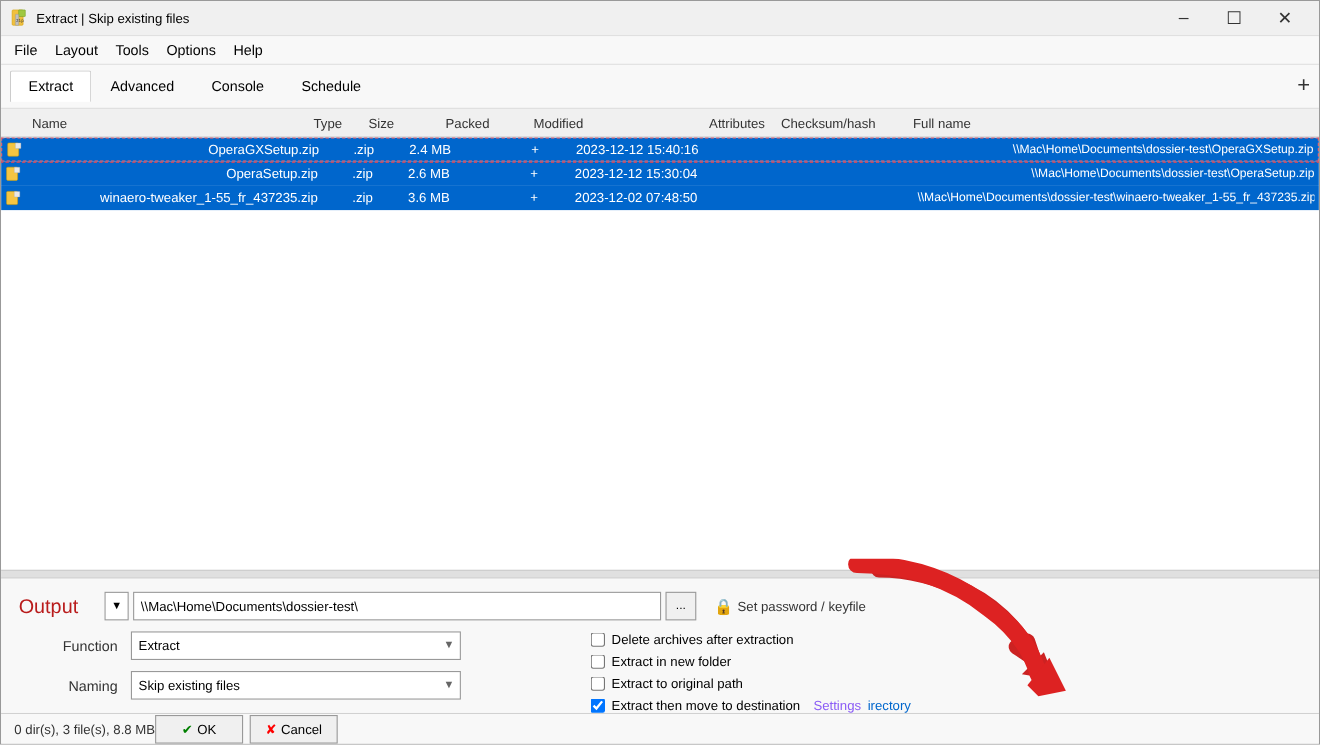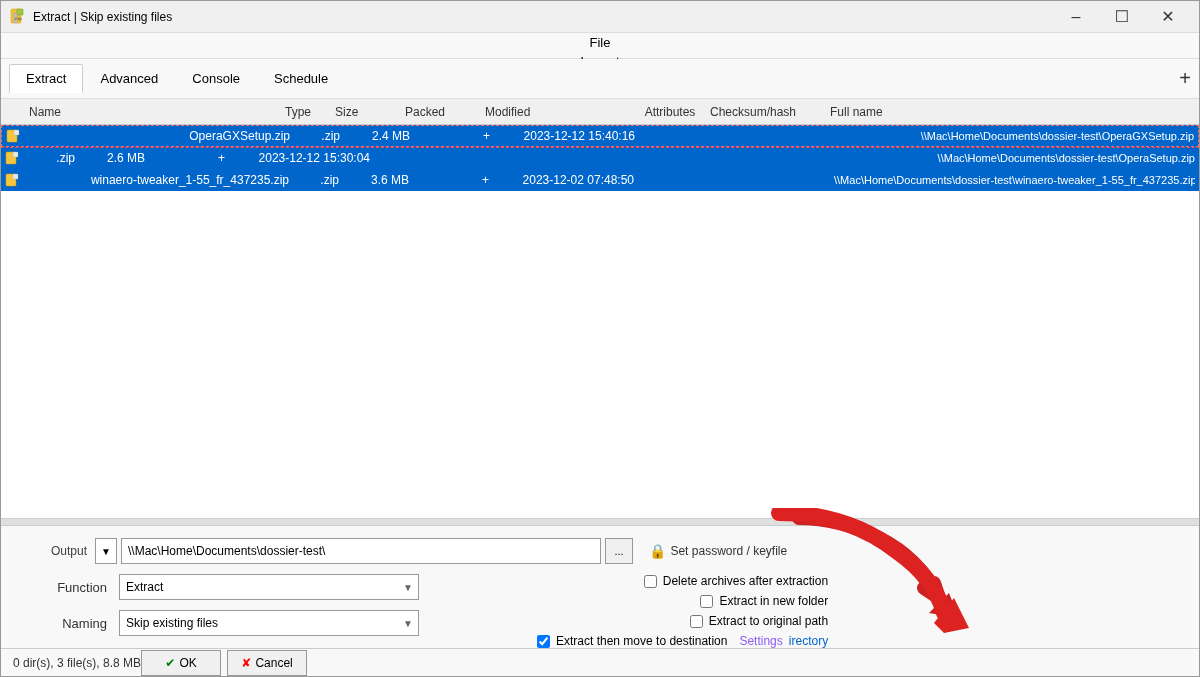--- a/index.html
+++ b/index.html
@@ -7,21 +7,21 @@
 
     .window { width: 1200px; height: 677px; background: #ffffff; border: 1px solid #999; display: flex; flex-direction: column; }
 
     .title-bar { background: #f0f0f0; height: 32px; display: flex; align-items: center; padding: 0 8px; border-bottom: 1px solid #ddd; user-select: none; }
     .title-bar-icon { width: 18px; height: 18px; margin-right: 6px; }
     .title-bar-icon svg { width: 18px; height: 18px; }
     .title-bar-title { flex: 1; font-size: 12px; color: #000; }
     .title-bar-controls { display: flex; gap: 0; }
     .title-btn { width: 46px; height: 32px; border: none; background: transparent; cursor: pointer; display: flex; align-items: center; justify-content: center; font-size: 16px; color: #333; }
 
-    .menu-bar { height: 26px; display: flex; align-items: center; padding: 0 4px; border-bottom: 1px solid #ddd; background: #f8f8f8; flex-direction: column; }
+    .menu-bar { height: 26px; display: flex; align-items: center; padding: 0 4px; border-bottom: 1px solid #ddd; background: #f8f8f8; }
     .menu-item { padding: 2px 8px; cursor: pointer; font-size: 13px; border-radius: 2px; }
 
     .toolbar { height: 40px; display: flex; align-items: center; padding: 0 8px; border-bottom: 1px solid #ddd; background: #f8f8f8; position: relative; }
     .tab { padding: 6px 16px; border: 1px solid transparent; cursor: pointer; font-size: 13px; background: transparent; border-radius: 2px 2px 0 0; }
     .tab.active { background: #ffffff; border-color: #ccc #ccc #fff #ccc; font-weight: normal; }
     .toolbar-plus { position: absolute; right: 8px; font-size: 20px; cursor: pointer; color: #333; font-weight: 300; }
 
     .columns-header { display: flex; align-items: center; padding: 2px 4px; background: #f0f0f0; border-bottom: 1px solid #ccc; height: 26px; font-size: 12px; color: #333; }
     .col-name { width: 280px; padding-left: 24px; }
     .col-type { width: 50px; }
@@ -39,29 +39,29 @@
     .file-icon { width: 16px; height: 16px; margin-right: 4px; flex-shrink: 0; }
 
     .divider { height: 8px; background: #e0e0e0; border-top: 1px solid #ccc; border-bottom: 1px solid #ccc; }
     .form-row { display: flex; align-items: center; margin-bottom: 10px; }
     .form-label { width: 90px; text-align: right; margin-right: 12px; font-size: 13px; color: #333; }
     .form-select { height: 26px; border: 1px solid #999; padding: 2px 6px; font-size: 12px; background: white; width: 300px; appearance: none; -webkit-appearance: none; cursor: pointer; }
     .select-wrapper { position: relative; width: 300px; }
     .select-arrow { position: absolute; right: 6px; top: 50%; transform: translateY(-50%); pointer-events: none; font-size: 10px; color: #666; }
 
     .output-row { display: flex; align-items: center; margin-bottom: 10px; }
-    .output-label { width: 70px; text-align: right; margin-right: 8px; font-size: 12px; color: #404040; }
+    .output-label { width: 70px; text-align: left; margin-right: 8px; font-size: 18px; color: #b91c1c; }
     .output-dropdown-btn { width: 22px; height: 26px; border: 1px solid #999; background: white; cursor: pointer; display: flex; align-items: center; justify-content: center; margin-right: 4px; font-size: 10px; }
     .output-path { flex: 1; max-width: 480px; height: 26px; border: 1px solid #999; padding: 2px 6px; font-size: 12px; background: white; }
     .browse-btn { width: 28px; height: 26px; border: 1px solid #999; background: #f0f0f0; cursor: pointer; display: flex; align-items: center; justify-content: center; margin-left: 4px; font-size: 11px; }
     .password-btn { display: flex; align-items: center; gap: 4px; margin-left: 16px; cursor: pointer; font-size: 12px; color: #333; }
     .lock-icon { font-size: 14px; }
 
     .checkboxes-col { display: flex; flex-direction: column; gap: 6px; margin-left: 32px; }
-    .checkbox-row { display: flex; align-items: center; gap: 6px; font-size: 12px; justify-content: flex-end; }
+    .checkbox-row { display: flex; align-items: center; gap: 6px; font-size: 12px; }
     .checkbox-row input[type="checkbox"] { width: 13px; height: 13px; cursor: pointer; }
 
     .settings-link { color: #8b5cf6; text-decoration: none; cursor: pointer; font-size: 12px; }
 
     .status-bar { height: 28px; display: flex; align-items: center; justify-content: flex-start; padding: 0 12px; border-top: 1px solid #ccc; background: #f8f8f8; }
     .status-text { font-size: 12px; color: #333; }
     .action-btns { display: flex; gap: 6px; }
     .ok-btn { height: 26px; min-width: 80px; border: 1px solid #999; background: #f0f0f0; cursor: pointer; display: flex; align-items: center; justify-content: center; gap: 4px; font-size: 12px; padding: 0 12px; }
     .cancel-btn { height: 26px; min-width: 80px; border: 1px solid #999; background: #f0f0f0; cursor: pointer; display: flex; align-items: center; justify-content: center; gap: 4px; font-size: 12px; padding: 0 12px; }
 
@@ -135,20 +135,21 @@
       <div class="col-fullname" style="font-size:11px; overflow:hidden; white-space:nowrap;">\\Mac\Home\Documents\dossier-test\OperaGXSetup.zip</div>
     </div>
 
     <div class="file-row selected">
       <span class="file-icon">
         <svg width="16" height="16" viewBox="0 0 16 16">
           <rect x="1" y="2" width="10" height="12" rx="1" fill="#f5c542" stroke="#d4a000" stroke-width="0.5"></rect>
           <rect x="8" y="2" width="5" height="5" rx="0.3" fill="#e8e8e8" stroke="#aaa" stroke-width="0.3"></rect>
         </svg>
       </span>
+      <div class="col-name" style="width:264px; font-size:12px;">OperaSetup.zip</div>
       <div class="col-type">.zip</div>
       <div class="col-size">2.6 MB</div>
       <div class="col-packed">+</div>
       <div class="col-modified">2023-12-12 15:30:04</div>
       <div class="col-attrs"></div>
       <div class="col-checksum"></div>
       <div class="col-fullname" style="font-size:11px; overflow:hidden; white-space:nowrap;">\\Mac\Home\Documents\dossier-test\OperaSetup.zip</div>
     </div>
 
     <div class="file-row selected">

